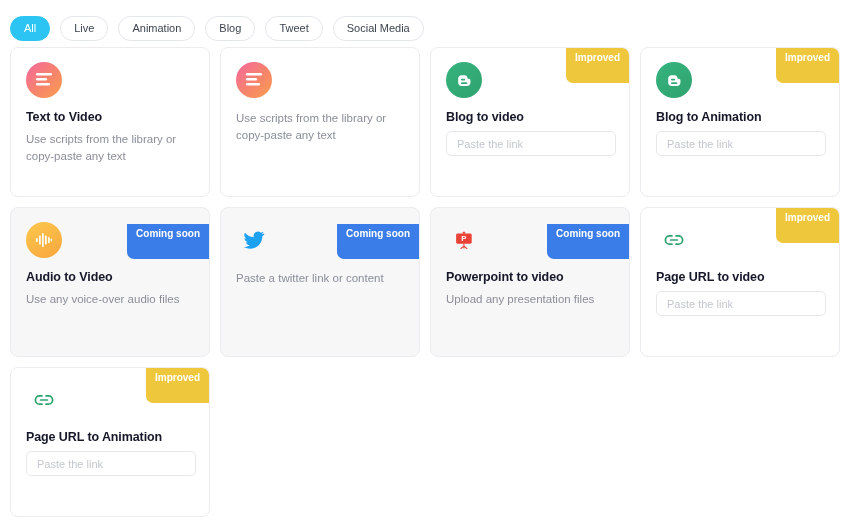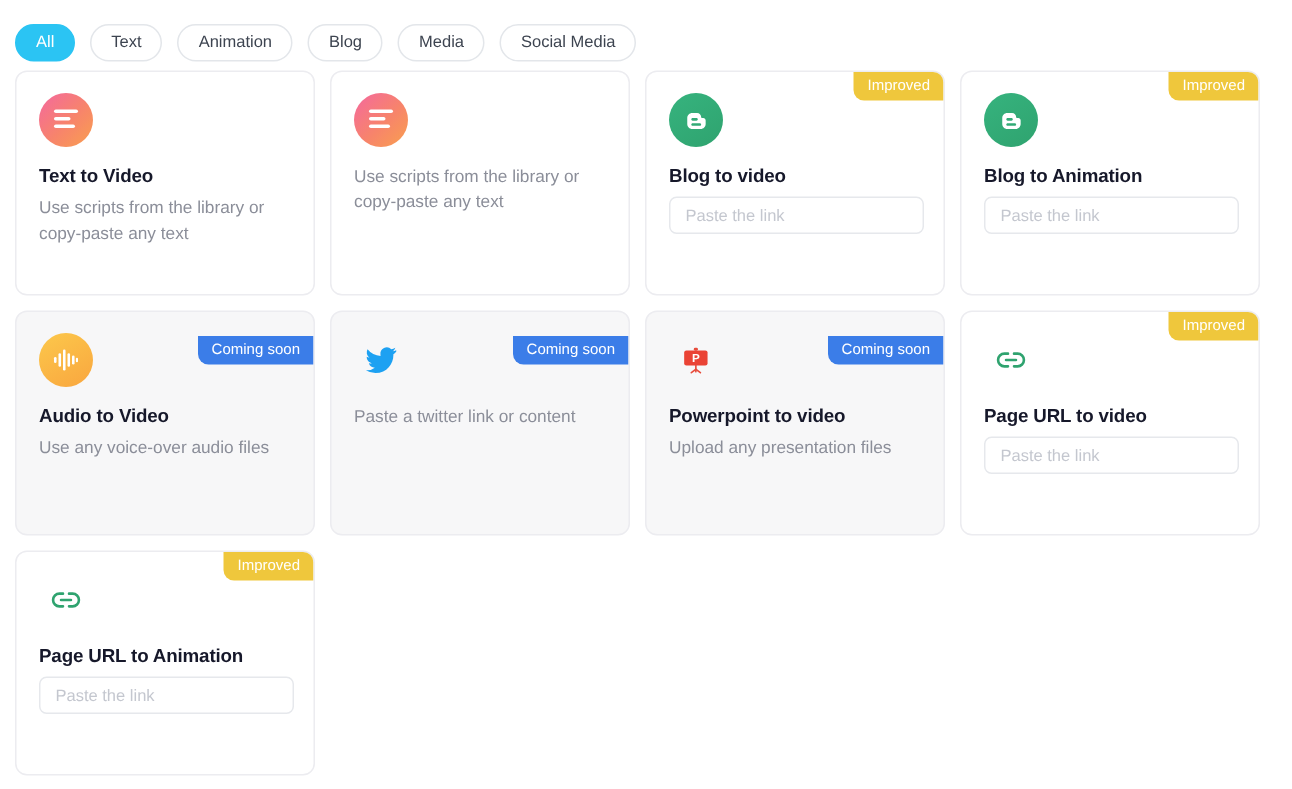--- a/index.html
+++ b/index.html
@@ -69,27 +69,28 @@
 
   .card-inner {
     padding: 14px 15px 0 15px;
   }
 
   
   .badge {
     position: absolute;
     top: 0;
     right: 0;
-    height: 19px;
+    height: 35px;
     padding: 0 9px;
     font-size: 10px;
     line-height: 19px;
     color: #ffffff;
     border-radius: 0 0 0 7px;
     white-space: nowrap;
+    font-weight: bold;
   }
   .badge.improved { background: #efc73c; }
   .badge.soon { background: #3b7de8; margin-top: 16px; }
 
   
   .icon-wrap {
     width: 36px;
     height: 36px;
     border-radius: 50%;
     display: flex;
@@ -140,24 +141,24 @@
     font-family: "Liberation Sans", sans-serif;
     outline: none;
   }
   .link-input::placeholder { color: #c4c7cf; }
 </style>
 </head>
 <body>
 
 <div class="filter-bar" id="filter-bar">
     <button class="pill active">All</button>
-    <button class="pill">Text</button>
+    <button class="pill">Live</button>
     <button class="pill">Animation</button>
     <button class="pill">Blog</button>
-    <button class="pill">Media</button>
+    <button class="pill">Tweet</button>
     <button class="pill">Social Media</button>
   </div>
 
 <div class="grid" id="card-grid">
     <div class="card">
       <div class="card-inner">
         <span class="icon-wrap text-grad">
           <svg width="18" height="16" viewBox="0 0 18 16">
             <rect x="1" y="1" width="16" height="2.4" rx="1.2" fill="#fff"></rect>
             <rect x="1" y="6" width="11" height="2.4" rx="1.2" fill="#fff"></rect>

